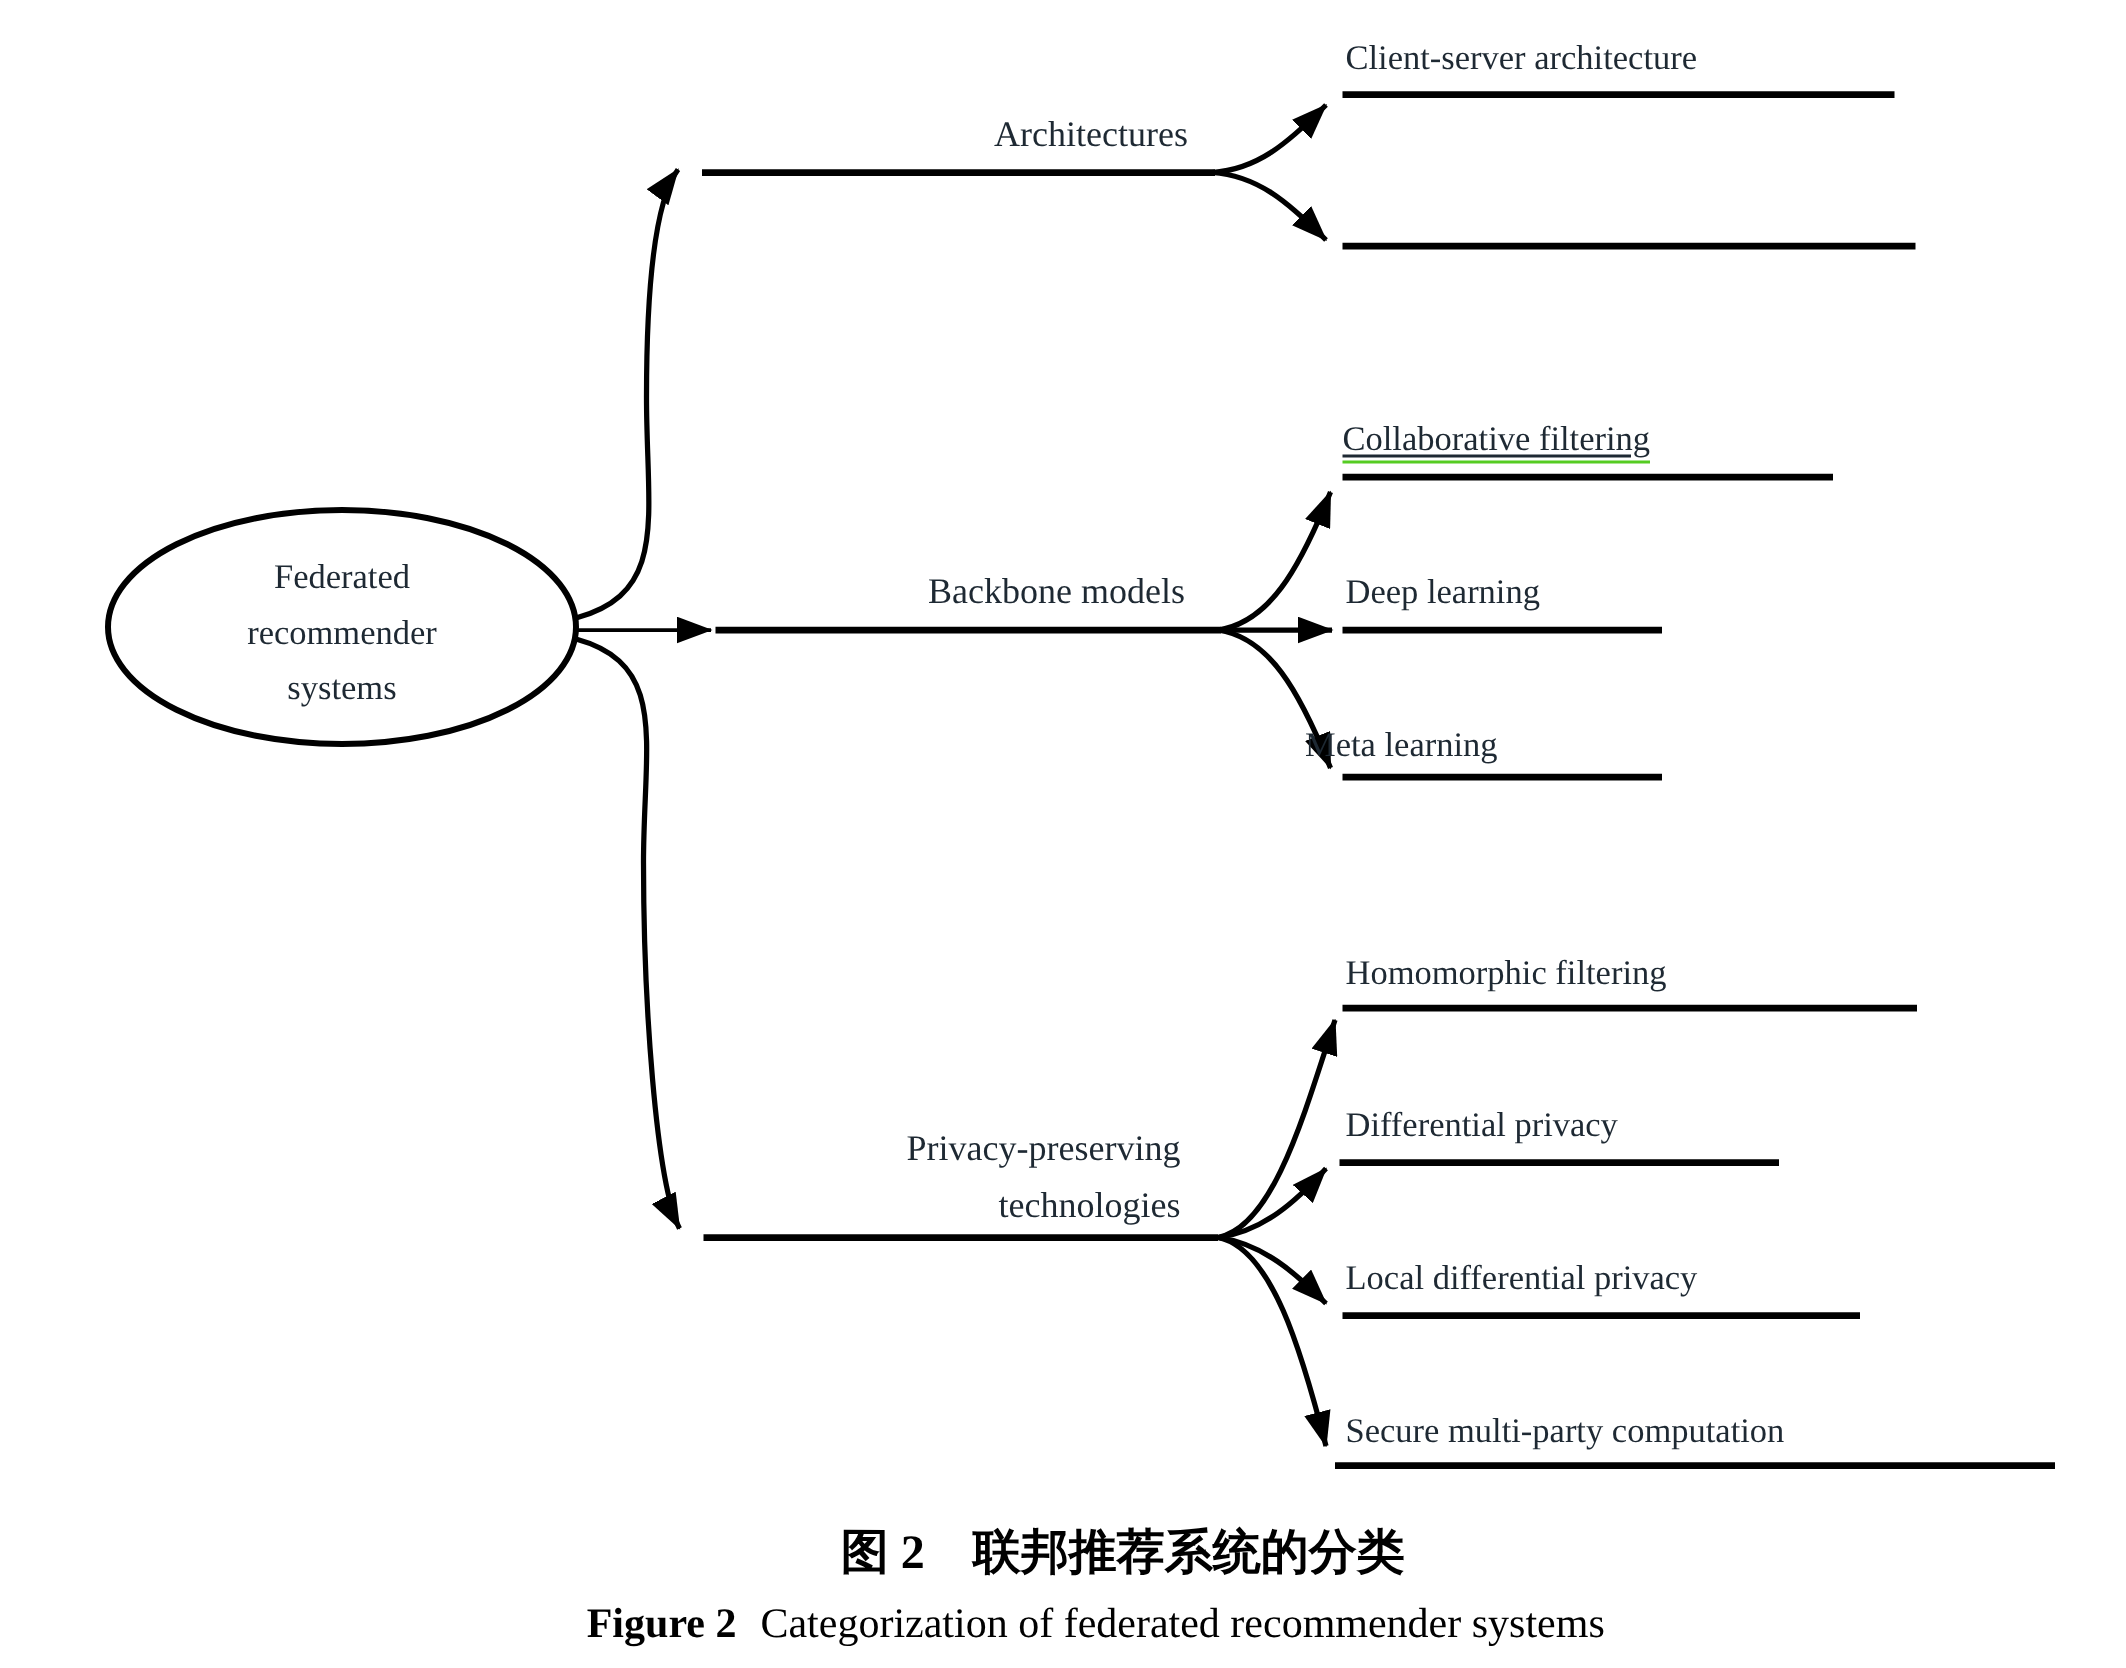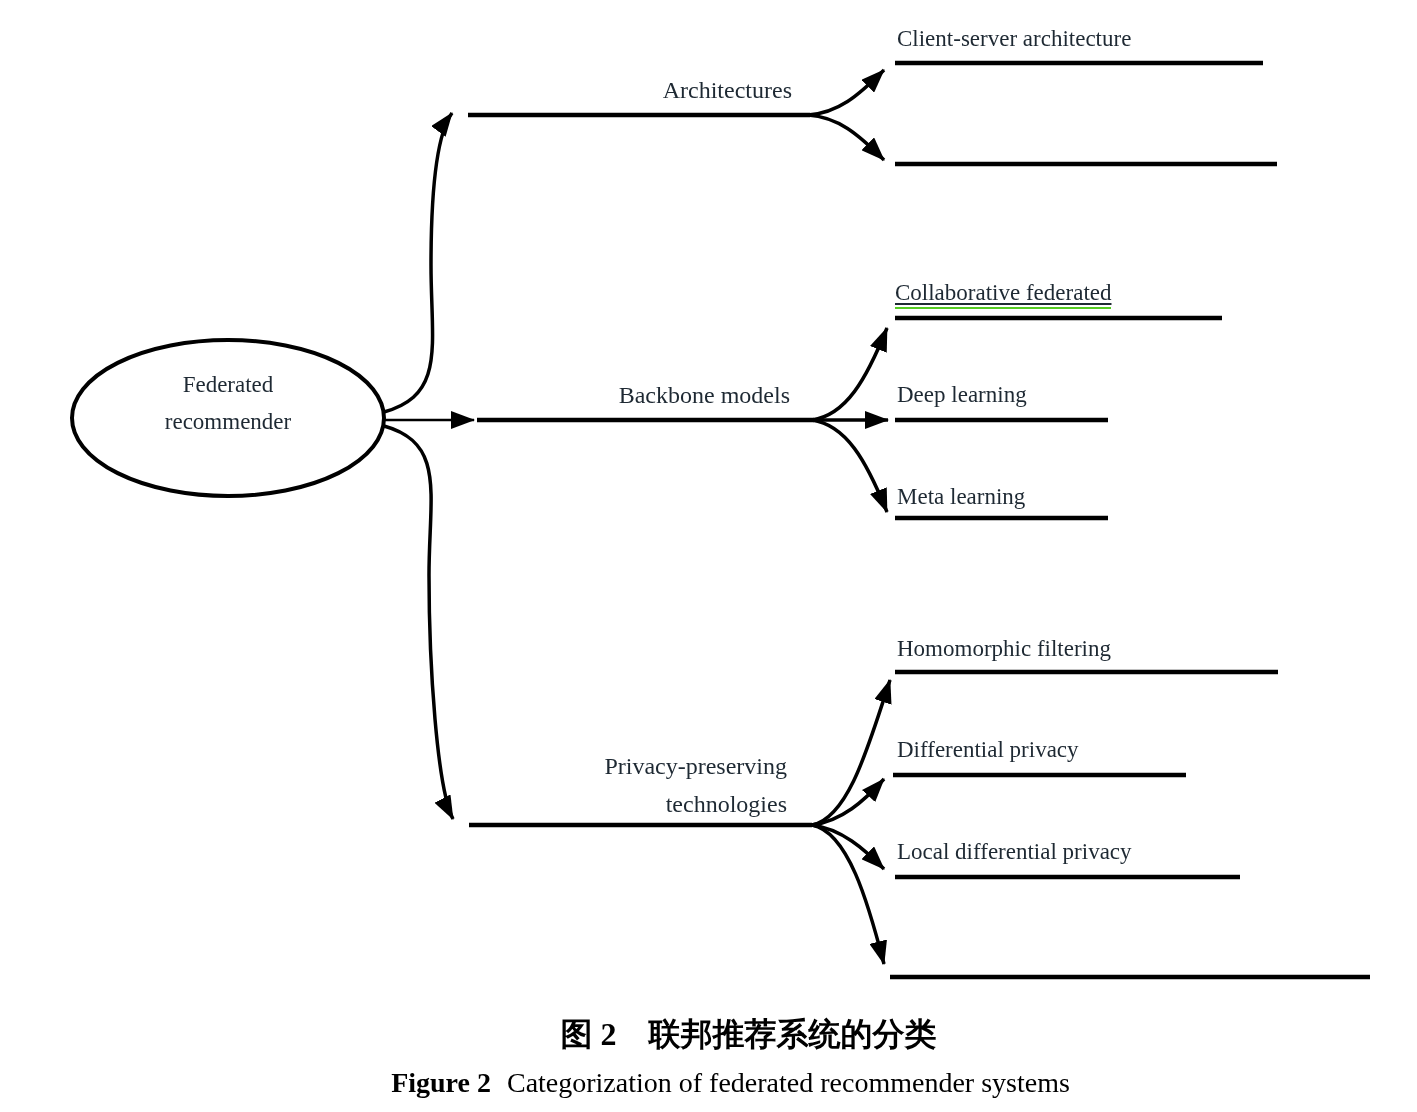--- a/index.html
+++ b/index.html
@@ -70,41 +70,43 @@
     <path d="M 895 518 H 1108" stroke="#000" stroke-width="4.5"></path>
     <path d="M 895 672 H 1278" stroke="#000" stroke-width="4.5"></path>
     <path d="M 893 775 H 1186" stroke="#000" stroke-width="4.5"></path>
     <path d="M 895 877 H 1240" stroke="#000" stroke-width="4.5"></path>
     <path d="M 890 977 H 1370" stroke="#000" stroke-width="4.5"></path>
   </svg>
 
   <div class="root-lbl">
     <div>Federated</div>
     <div>recommender</div>
+    <div>systems</div>
   </div>
 
   <div class="branch-lbl" style="left:452px; top:75px; width:340px;">Architectures</div>
   <div class="branch-lbl" style="left:450px; top:380px; width:340px;">Backbone models</div>
   <div class="branch-lbl two-line" style="left:447px; top:747px; width:340px;">
     <div>Privacy-preserving</div>
     <div>technologies</div>
   </div>
 
   <div class="lbl" style="left:897px; top:25px;">Client-server architecture</div>
 
 
   <div class="lbl" style="left:895px; top:279px;">
-    <span class="dg-underline">Collaborative federated</span><span></span>
+    <span class="dg-underline">Collaborative filtering</span><span></span>
   </div>
 
   <div class="lbl" style="left:897px; top:381px;">Deep learning</div>
-  <div class="lbl" style="left:897px; top:483px;">Meta learning</div>
+  <div class="lbl" style="left:870px; top:483px;">Meta learning</div>
   <div class="lbl" style="left:897px; top:635px;">Homomorphic filtering</div>
   <div class="lbl" style="left:897px; top:736px;">Differential privacy</div>
   <div class="lbl" style="left:897px; top:838px;">Local differential privacy</div>
+  <div class="lbl" style="left:897px; top:940px;">Secure multi-party computation</div>
 
   <div class="caption-zh">图 2　联邦推荐系统的分类</div>
   <div class="caption-en">
     <span class="fig-label">Figure 2</span><span>Categorization of federated recommender systems</span>
   </div>
 
   <div class="watermark">CSDN @Bugll_</div>
 
 </div>
 

